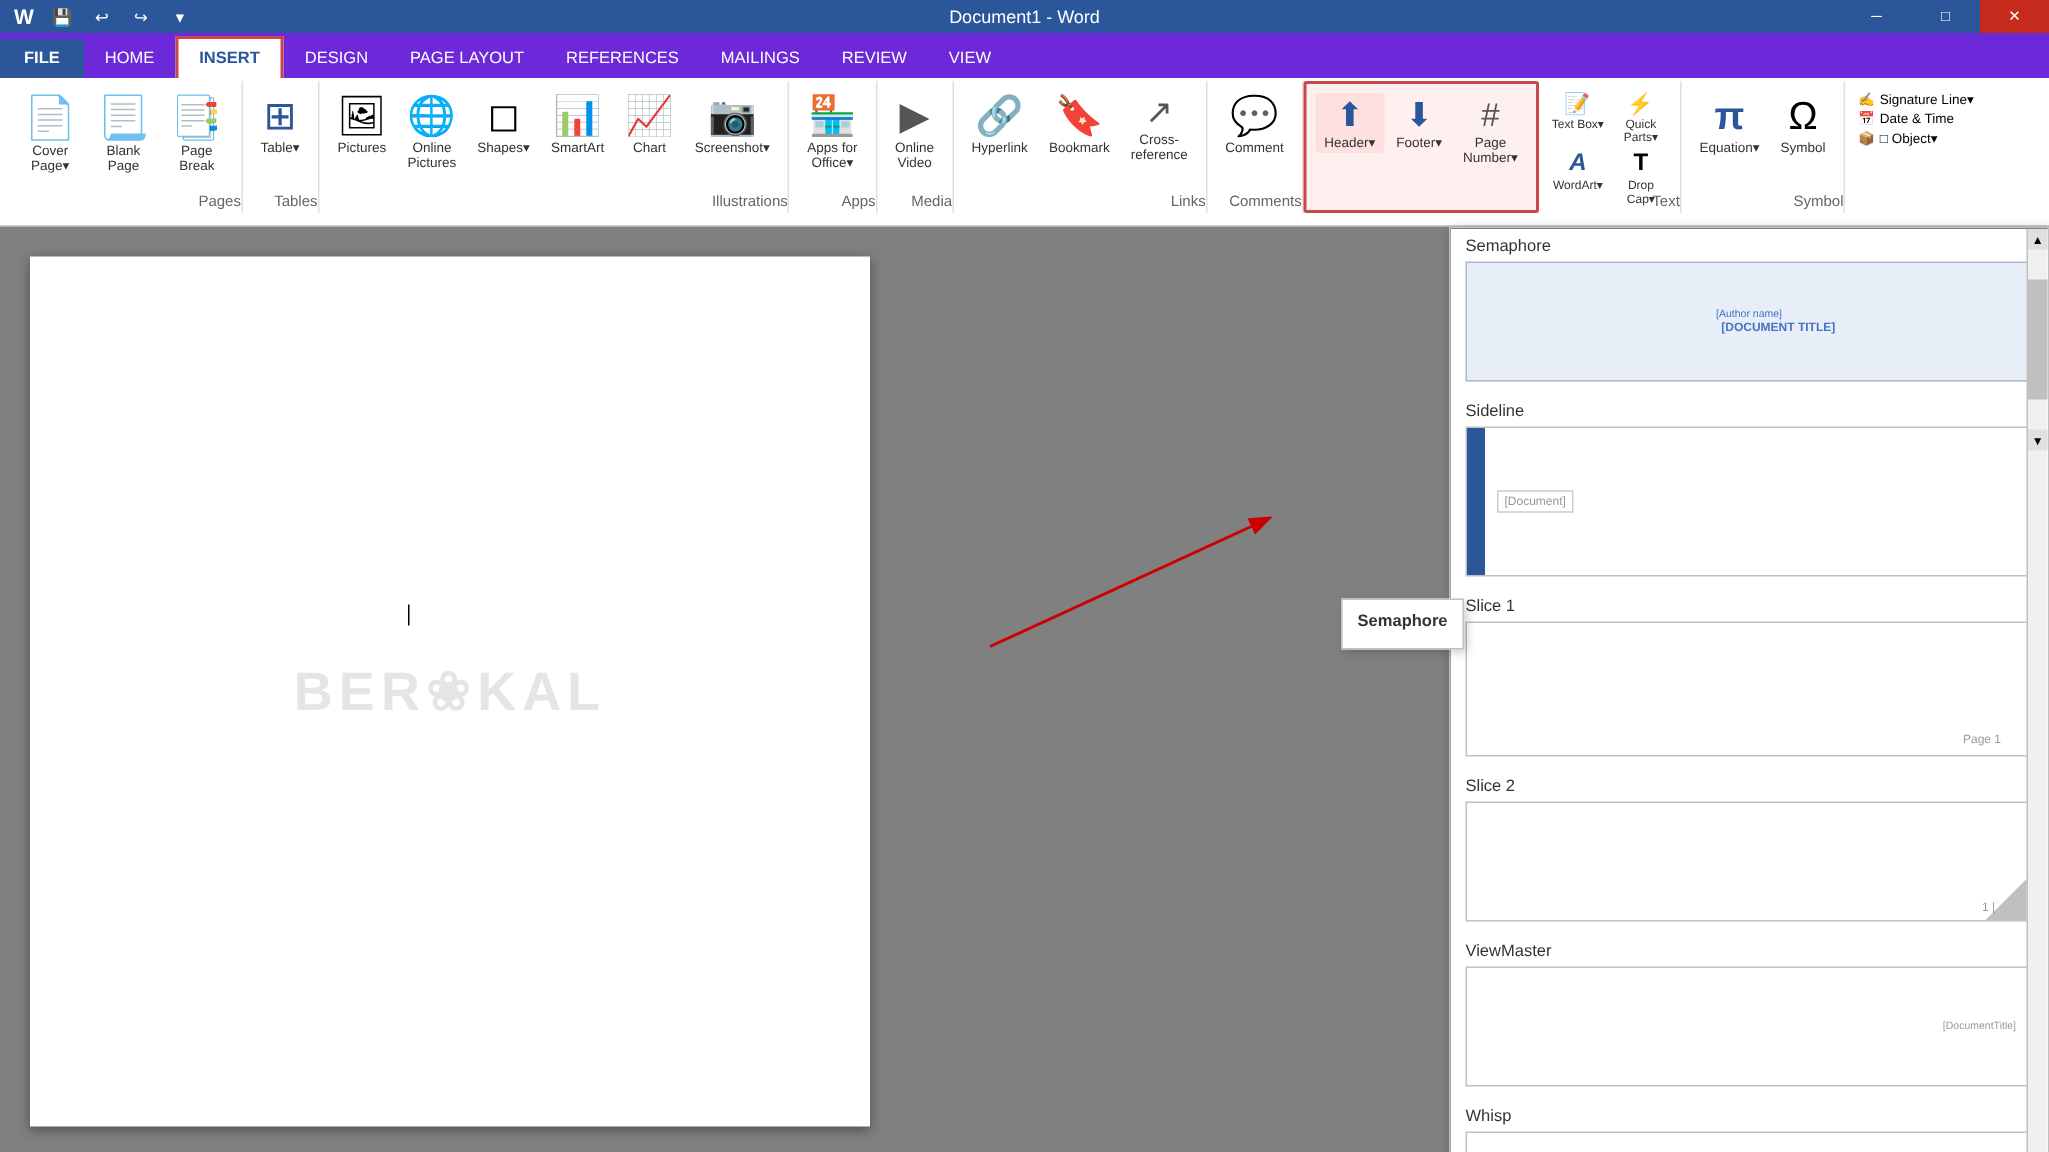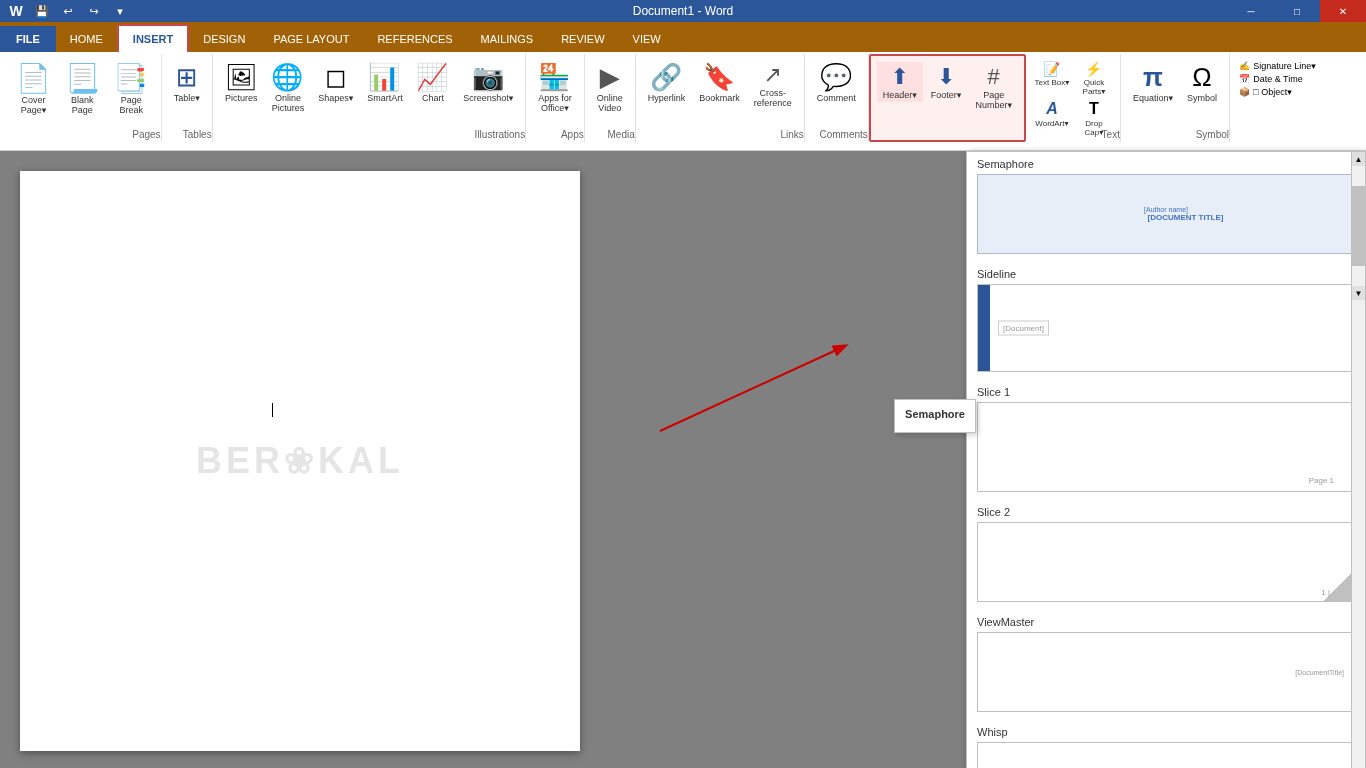--- a/index.html
+++ b/index.html
@@ -52,21 +52,21 @@
       font-size: 11px;
     }
 
     
     .ribbon {
       background: white;
       border-bottom: 1px solid #d0d0d0;
     }
     .ribbon-tabs {
       display: flex;
-      background: #a16207;
+      background: #6d28d9;
       height: 30px;
       align-items: flex-end;
     }
     .tab {
       padding: 0 14px;
       height: 26px;
       display: flex;
       align-items: center;
       color: white;
       font-size: 11px;
@@ -544,21 +544,21 @@
       <div class="dropdown-item-preview" style="height:80px;background:#e8eef8;border:1px solid #b0b8d0;">
         <div style="position:absolute;top:50%;left:50%;transform:translate(-50%,-50%);text-align:center;">
           <div style="color:#4472c4;font-size:7px;">[Author name]</div>
           <div style="color:#4472c4;font-size:8px;font-weight:bold;margin-left:39px;">[DOCUMENT TITLE]</div>
         </div>
       </div>
     </div>
 
     <div class="dropdown-item">
       <div class="dropdown-item-label">Sideline</div>
-      <div class="dropdown-item-preview" style="height:88px;position:relative;text-decoration:underline;">
+      <div class="dropdown-item-preview" style="height:100px;position:relative;text-decoration:underline;">
         <div style="position:absolute;left:0;top:0;width:12px;height:100%;background:#2b579a;"></div>
         <div style="position:absolute;left:20px;top:50%;transform:translateY(-50%);color:#999;font-size:8px;border:1px solid #ccc;padding:2px 4px;">[Document]</div>
       </div>
     </div>
 
     <div class="dropdown-item">
       <div class="dropdown-item-label">Slice 1</div>
       <div class="dropdown-item-preview" style="height:90px;position:relative;">
         <div class="preview-page-num">Page 1</div>
       </div>

